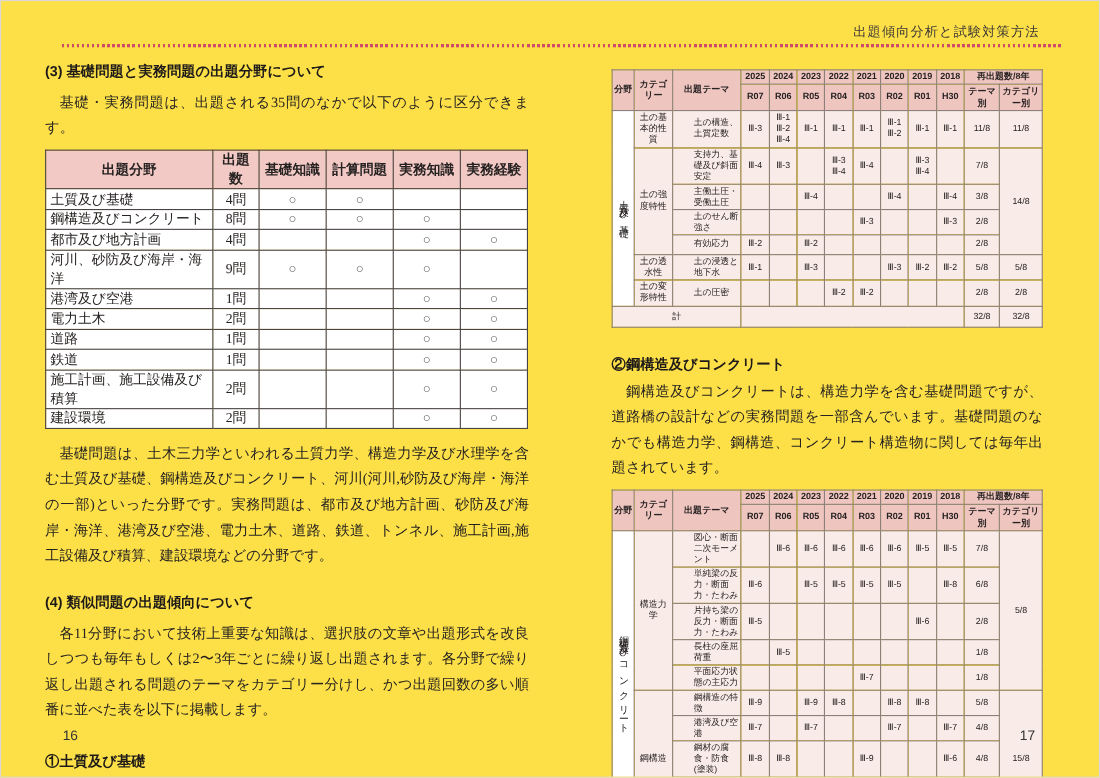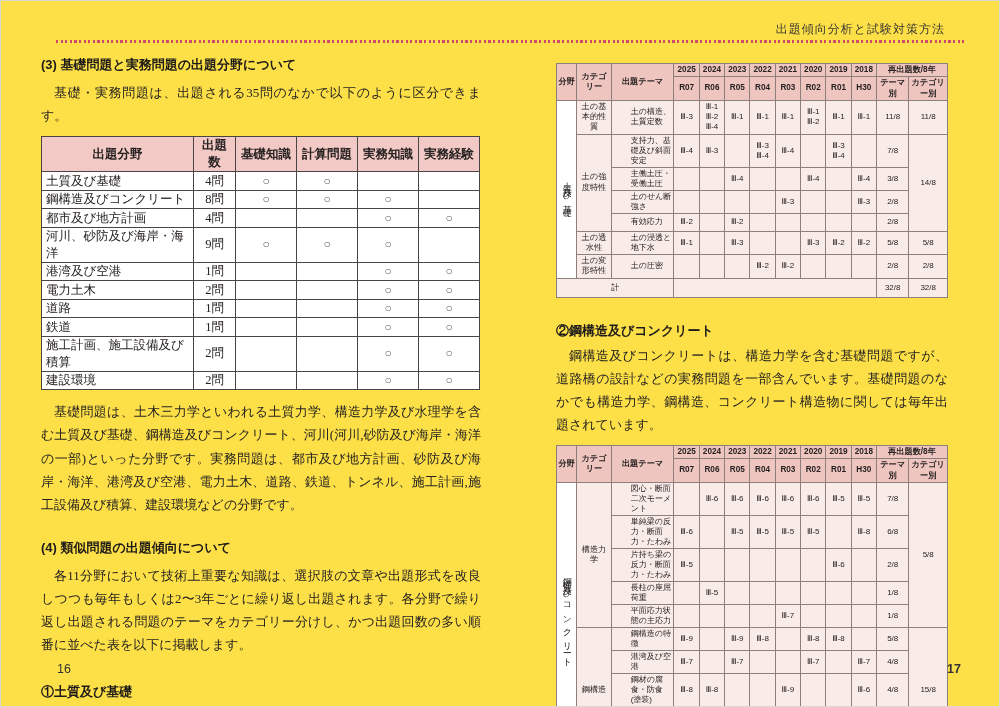--- a/index.html
+++ b/index.html
@@ -15,21 +15,21 @@
   }
   .dotted-rule{
     position:absolute;top:39px;left:55px;width:910px;height:2.6px;
     background:repeating-linear-gradient(90deg,#cf4a6a 0 2.2px,transparent 2.2px 4.6px);
   }
   
   .page-left{position:absolute;left:40px;top:55px;width:440px;}
   .page-right{position:absolute;left:555px;top:60px;width:392px;}
   .pagenum{position:absolute;top:661px;font-family:"Liberation Sans",sans-serif;font-size:12.5px;color:#333;}
   .pagenum.pn-left{left:56px;}
-  .pagenum.pn-right{right:38px;font-weight:bold;}
+  .pagenum.pn-right{right:58px;}
 
   h2.sec{font-family:"Liberation Sans",sans-serif;font-size:13px;font-weight:bold;margin:0 0 7px 0;color:#1d1a19;}
   h3.sub{font-family:"Liberation Sans",sans-serif;font-size:13px;font-weight:bold;margin:0 0 4px 0;color:#1d1a19;}
   p.body{font-size:13px;line-height:1.78;margin:0;text-align:justify;text-indent:1em;}
   p.intro{margin:0 0 9px 0;}
 
   
   table.fields{
     border-collapse:collapse;table-layout:fixed;width:438px;margin:2px 0 10px 0;
     font-size:12.5px;

